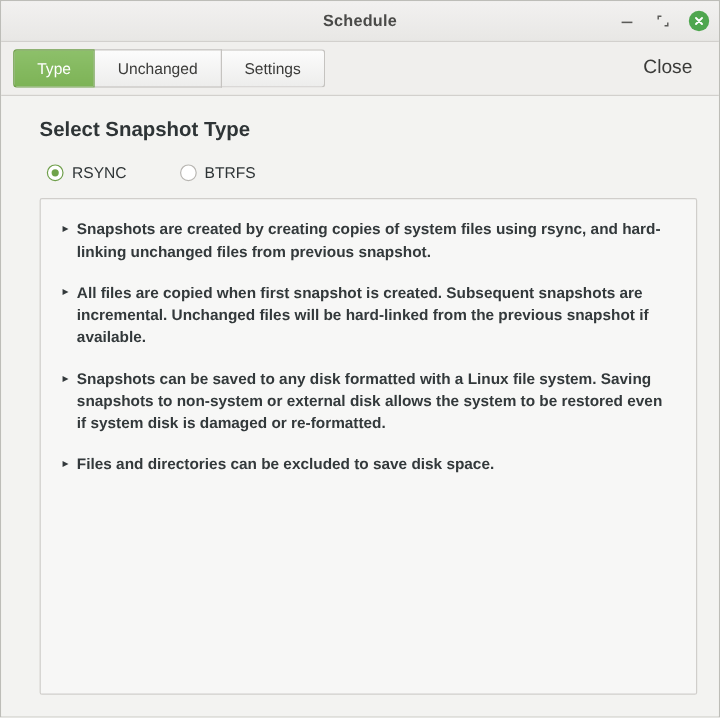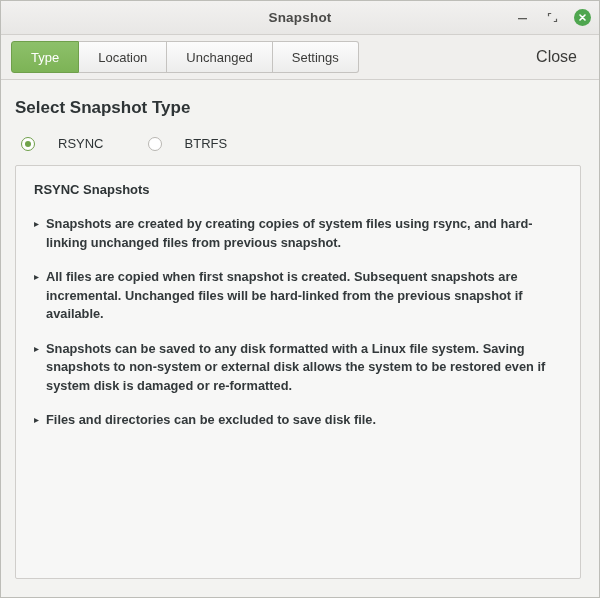--- a/index.html
+++ b/index.html
@@ -128,21 +128,21 @@
     display: flex;
     align-items: center;
     font-size: 16px;
     color: #3b3b39;
     cursor: default;
   }
 
   
   .content {
     flex: 1;
-    padding: 16px 18px 18px 14px;
+    padding: 16px 18px 18px 32px;
     box-sizing: border-box;
     background: #f3f3f1;
     display: flex;
     flex-direction: column;
     overflow: hidden;
   }
   .page-title {
     font-size: 17px;
     font-weight: bold;
     color: #2e3436;
@@ -150,21 +150,21 @@
   }
   .radio-row {
     display: flex;
     align-items: center;
     gap: 44px;
     margin: 0 0 14px 6px;
   }
   .radio-item {
     display: flex;
     align-items: center;
-    gap: 23px;
+    gap: 7px;
     cursor: default;
   }
   .radio-dot {
     width: 14px;
     height: 14px;
     border-radius: 50%;
     border: 1px solid #b8b6b2;
     background: #ffffff;
     box-sizing: border-box;
     display: flex;
@@ -218,21 +218,21 @@
     flex: 1;
     font-weight: bold;
   }
 </style>
 </head>
 <body>
 
 <div class="window">
 
   <div class="titlebar">
-    <div class="title-text">Snapshot</div>
+    <div class="title-text">Schedule</div>
     <div class="win-buttons">
       <div class="win-btn">
         <svg width="11" height="11" viewBox="0 0 11 11">
             <rect x="1" y="6" width="9" height="1.3" fill="#5b5b58"></rect>
           </svg>
       </div>
       <div class="win-btn">
         <svg width="11" height="11" viewBox="0 0 11 11">
           <path d="M1.5 4.2 L1.5 1.5 L4.2 1.5" fill="none" stroke="#5b5b58" stroke-width="1.2"></path>
           <path d="M9.5 6.8 L9.5 9.5 L6.8 9.5" fill="none" stroke="#5b5b58" stroke-width="1.2"></path>
@@ -242,21 +242,20 @@
         <svg width="9" height="9" viewBox="0 0 9 9">
           <path d="M2 2 L7 7 M7 2 L2 7" stroke="#ffffff" stroke-width="1.6" stroke-linecap="round"></path>
         </svg>
       </div>
     </div>
   </div>
 
   <div class="tabbar">
     <div class="tabs">
       <div class="tab active">Type</div>
-      <div class="tab">Location</div>
       <div class="tab">Unchanged</div>
       <div class="tab">Settings</div>
     </div>
     <div class="close-tab">Close</div>
   </div>
 
   <div class="content">
     <div class="page-title">Select Snapshot Type</div>
 
     <div class="radio-row">
@@ -264,33 +263,32 @@
         <span class="radio-dot checked"></span>
         <span class="radio-label">RSYNC</span>
       </div>
       <div class="radio-item">
         <span class="radio-dot"></span>
         <span class="radio-label">BTRFS</span>
       </div>
     </div>
 
     <div class="info-box">
-      <div class="info-title">RSYNC Snapshots</div>
 
       <div class="bullet">
         <span class="arrow">▸</span>
         <span class="text">Snapshots are created by creating copies of system files using rsync, and hard-linking unchanged files from previous snapshot.</span>
       </div>
       <div class="bullet">
         <span class="arrow">▸</span>
         <span class="text">All files are copied when first snapshot is created. Subsequent snapshots are incremental. Unchanged files will be hard-linked from the previous snapshot if available.</span>
       </div>
       <div class="bullet">
         <span class="arrow">▸</span>
         <span class="text">Snapshots can be saved to any disk formatted with a Linux file system. Saving snapshots to non-system or external disk allows the system to be restored even if system disk is damaged or re-formatted.</span>
       </div>
       <div class="bullet">
         <span class="arrow">▸</span>
-        <span class="text">Files and directories can be excluded to save disk file.</span>
+        <span class="text">Files and directories can be excluded to save disk space.</span>
       </div>
     </div>
   </div>
 </div>
 
 </body></html>

